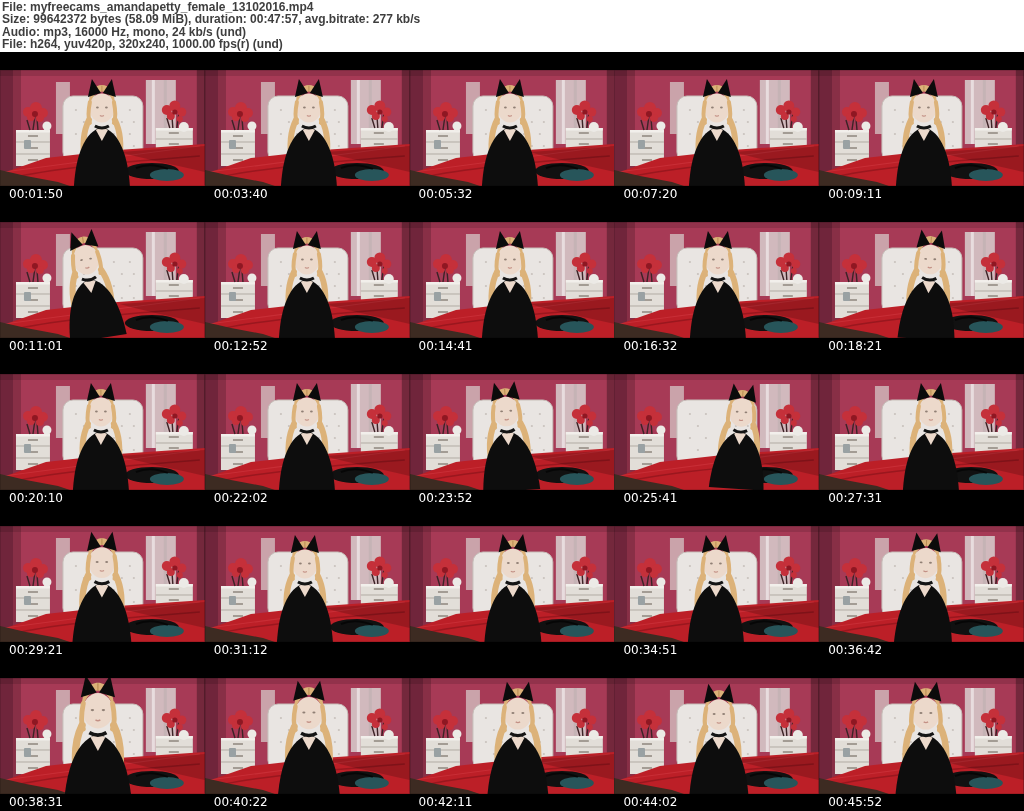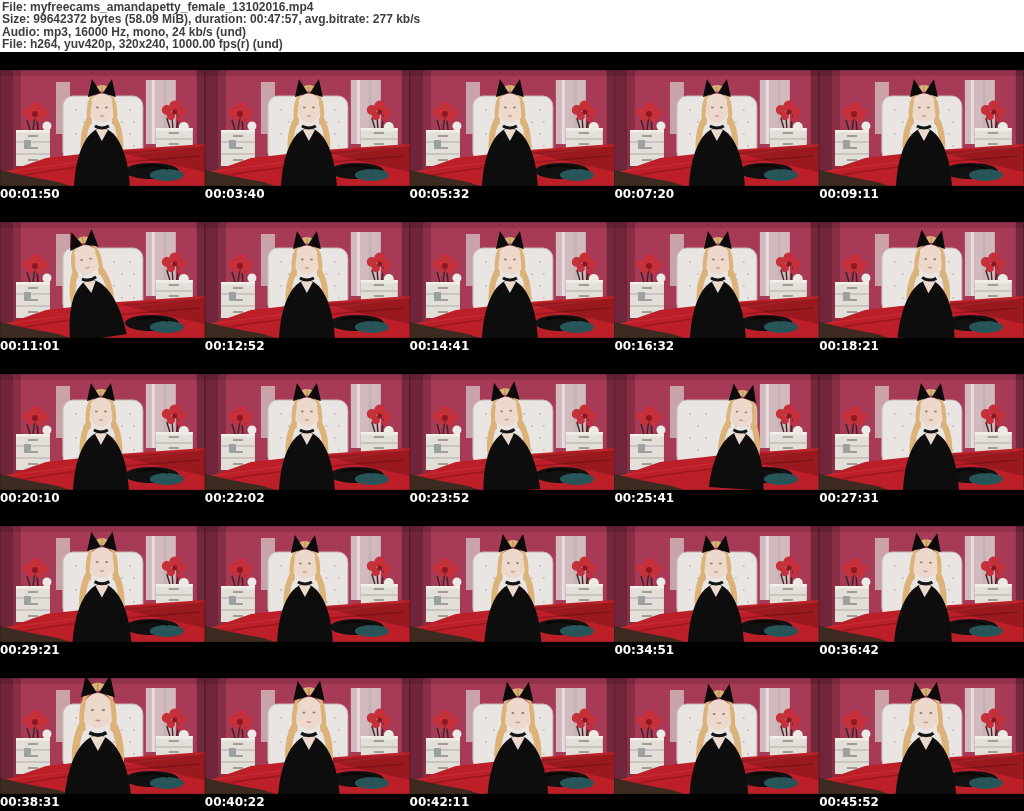--- a/index.html
+++ b/index.html
@@ -16,21 +16,21 @@
   }
   .grid{
     display:grid;grid-template-columns:repeat(5,1fr);
     width:1024px;background:var(--grid-bg,#000);
   }
   .cell{padding-top:18px;height:134px;overflow:hidden;}
   svg.thumb{display:block;width:100%;height:116px;}
   .caption{
     height:18px;color:var(--ts-fg,#fff);
     font-family:"DejaVu Sans","Liberation Sans",sans-serif;
-    font-weight:bold;font-size:12px;line-height:16px;padding-left:0;
+    font-weight:normal;font-size:12px;line-height:16px;padding-left:9px;
     white-space:nowrap;
   }
 </style>
 </head>
 <body>
 
 <div class="sheet">
 
   <header>
     <div>File: myfreecams_amandapetty_female_13102016.mp4</div>
@@ -2170,20 +2170,23 @@
         </g>
         <g opacity="0.8">
           <ellipse cx="97.5" cy="37.5" rx="1.4" ry="0.9" fill="#7a6a60"></ellipse>
           <ellipse cx="106.5" cy="37.5" rx="1.4" ry="0.9" fill="#7a6a60"></ellipse>
           <path d="M100,45.5 Q102,46.8 104,45.5" stroke="#b97f74" stroke-width="1.2" fill="none"></path>
         </g>
       </g>
 
       <rect x="0" y="0" width="205" height="116" fill="none" stroke="#000" stroke-opacity="0.25" stroke-width="1"></rect>
     </svg>
+    <div class="caption">
+      <span class="ts">00:31:12</span>
+    </div>
   </div>
 
   <div class="cell">
     <svg class="thumb" viewBox="0 0 205 116" preserveAspectRatio="none" xmlns="http://www.w3.org/2000/svg">
 
       <rect x="0" y="0" width="205" height="116" fill="var(--wall)"></rect>
       <rect x="0" y="0" width="13" height="116" fill="var(--wall-shadow)" opacity="0.75"></rect>
       <rect x="13" y="0" width="8" height="116" fill="#000" opacity="0.18"></rect>
       <rect x="197" y="0" width="8" height="116" fill="#000" opacity="0.30"></rect>
       <rect x="0" y="0" width="205" height="6" fill="#000" opacity="0.12"></rect>
@@ -3046,20 +3049,23 @@
         </g>
         <g opacity="0.8">
           <ellipse cx="97.5" cy="37.5" rx="1.4" ry="0.9" fill="#7a6a60"></ellipse>
           <ellipse cx="106.5" cy="37.5" rx="1.4" ry="0.9" fill="#7a6a60"></ellipse>
           <path d="M100,45.5 Q102,46.8 104,45.5" stroke="#b97f74" stroke-width="1.2" fill="none"></path>
         </g>
       </g>
 
       <rect x="0" y="0" width="205" height="116" fill="none" stroke="#000" stroke-opacity="0.25" stroke-width="1"></rect>
     </svg>
+    <div class="caption">
+      <span class="ts">00:44:02</span>
+    </div>
   </div>
 
   <div class="cell">
     <svg class="thumb" viewBox="0 0 205 116" preserveAspectRatio="none" xmlns="http://www.w3.org/2000/svg">
 
       <rect x="0" y="0" width="205" height="116" fill="var(--wall)"></rect>
       <rect x="0" y="0" width="13" height="116" fill="var(--wall-shadow)" opacity="0.75"></rect>
       <rect x="13" y="0" width="8" height="116" fill="#000" opacity="0.18"></rect>
       <rect x="197" y="0" width="8" height="116" fill="#000" opacity="0.30"></rect>
       <rect x="0" y="0" width="205" height="6" fill="#000" opacity="0.12"></rect>

